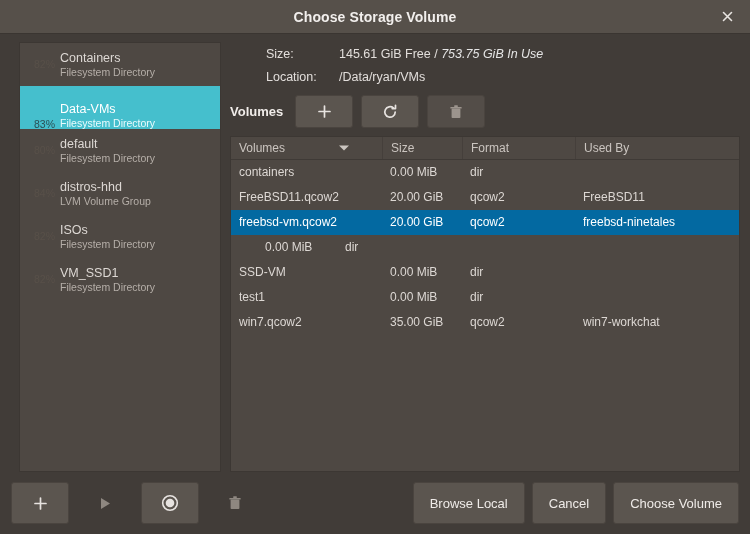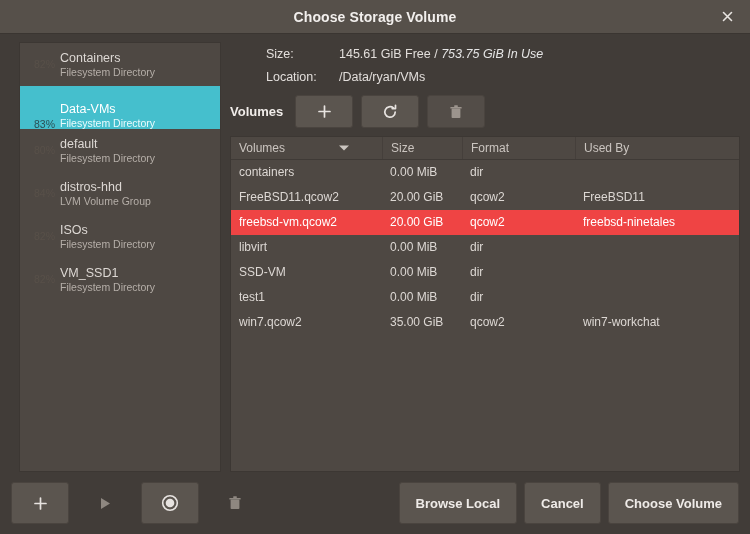--- a/index.html
+++ b/index.html
@@ -222,34 +222,34 @@
     cursor: pointer;
   }
   .vol-row .cell {
     font-size: 12px;
     color: #ddd8d4;
     padding-left: 8px;
     white-space: nowrap;
     overflow: hidden;
     line-height: 25px;
   }
-  .vol-row.selected { background: #ef4444; align-items: center; }
+  .vol-row.selected { background: #0369a1; align-items: center; }
   .vol-row.selected .cell { color: #ffffff; }
 
   
   .footer {
     height: 62px;
     min-height: 62px;
     display: flex;
     align-items: center;
     justify-content: space-between;
     padding: 0 11px;
   }
   .footer-left { display: flex; align-items: center; gap: 7px; }
-  .footer-right { display: flex; align-items: center; gap: 7px; font-weight: bold; }
+  .footer-right { display: flex; align-items: center; gap: 7px; }
 
   .fbtn-icon {
     width: 58px;
     height: 42px;
     border-radius: 3px;
     display: flex;
     align-items: center;
     justify-content: center;
     cursor: pointer;
     border: 1px solid transparent;
@@ -405,21 +405,20 @@
               <div class="cell col-format">qcow2</div>
               <div class="cell col-used">FreeBSD11</div>
             </div>
             <div class="vol-row selected">
               <div class="cell col-name">freebsd-vm.qcow2</div>
               <div class="cell col-size">20.00 GiB</div>
               <div class="cell col-format">qcow2</div>
               <div class="cell col-used">freebsd-ninetales</div>
             </div>
             <div class="vol-row">
-              <div class="cell col-name">libvirt</div>
               <div class="cell col-size">0.00 MiB</div>
               <div class="cell col-format">dir</div>
               <div class="cell col-used"></div>
             </div>
             <div class="vol-row">
               <div class="cell col-name">SSD-VM</div>
               <div class="cell col-size">0.00 MiB</div>
               <div class="cell col-format">dir</div>
               <div class="cell col-used"></div>
             </div>

